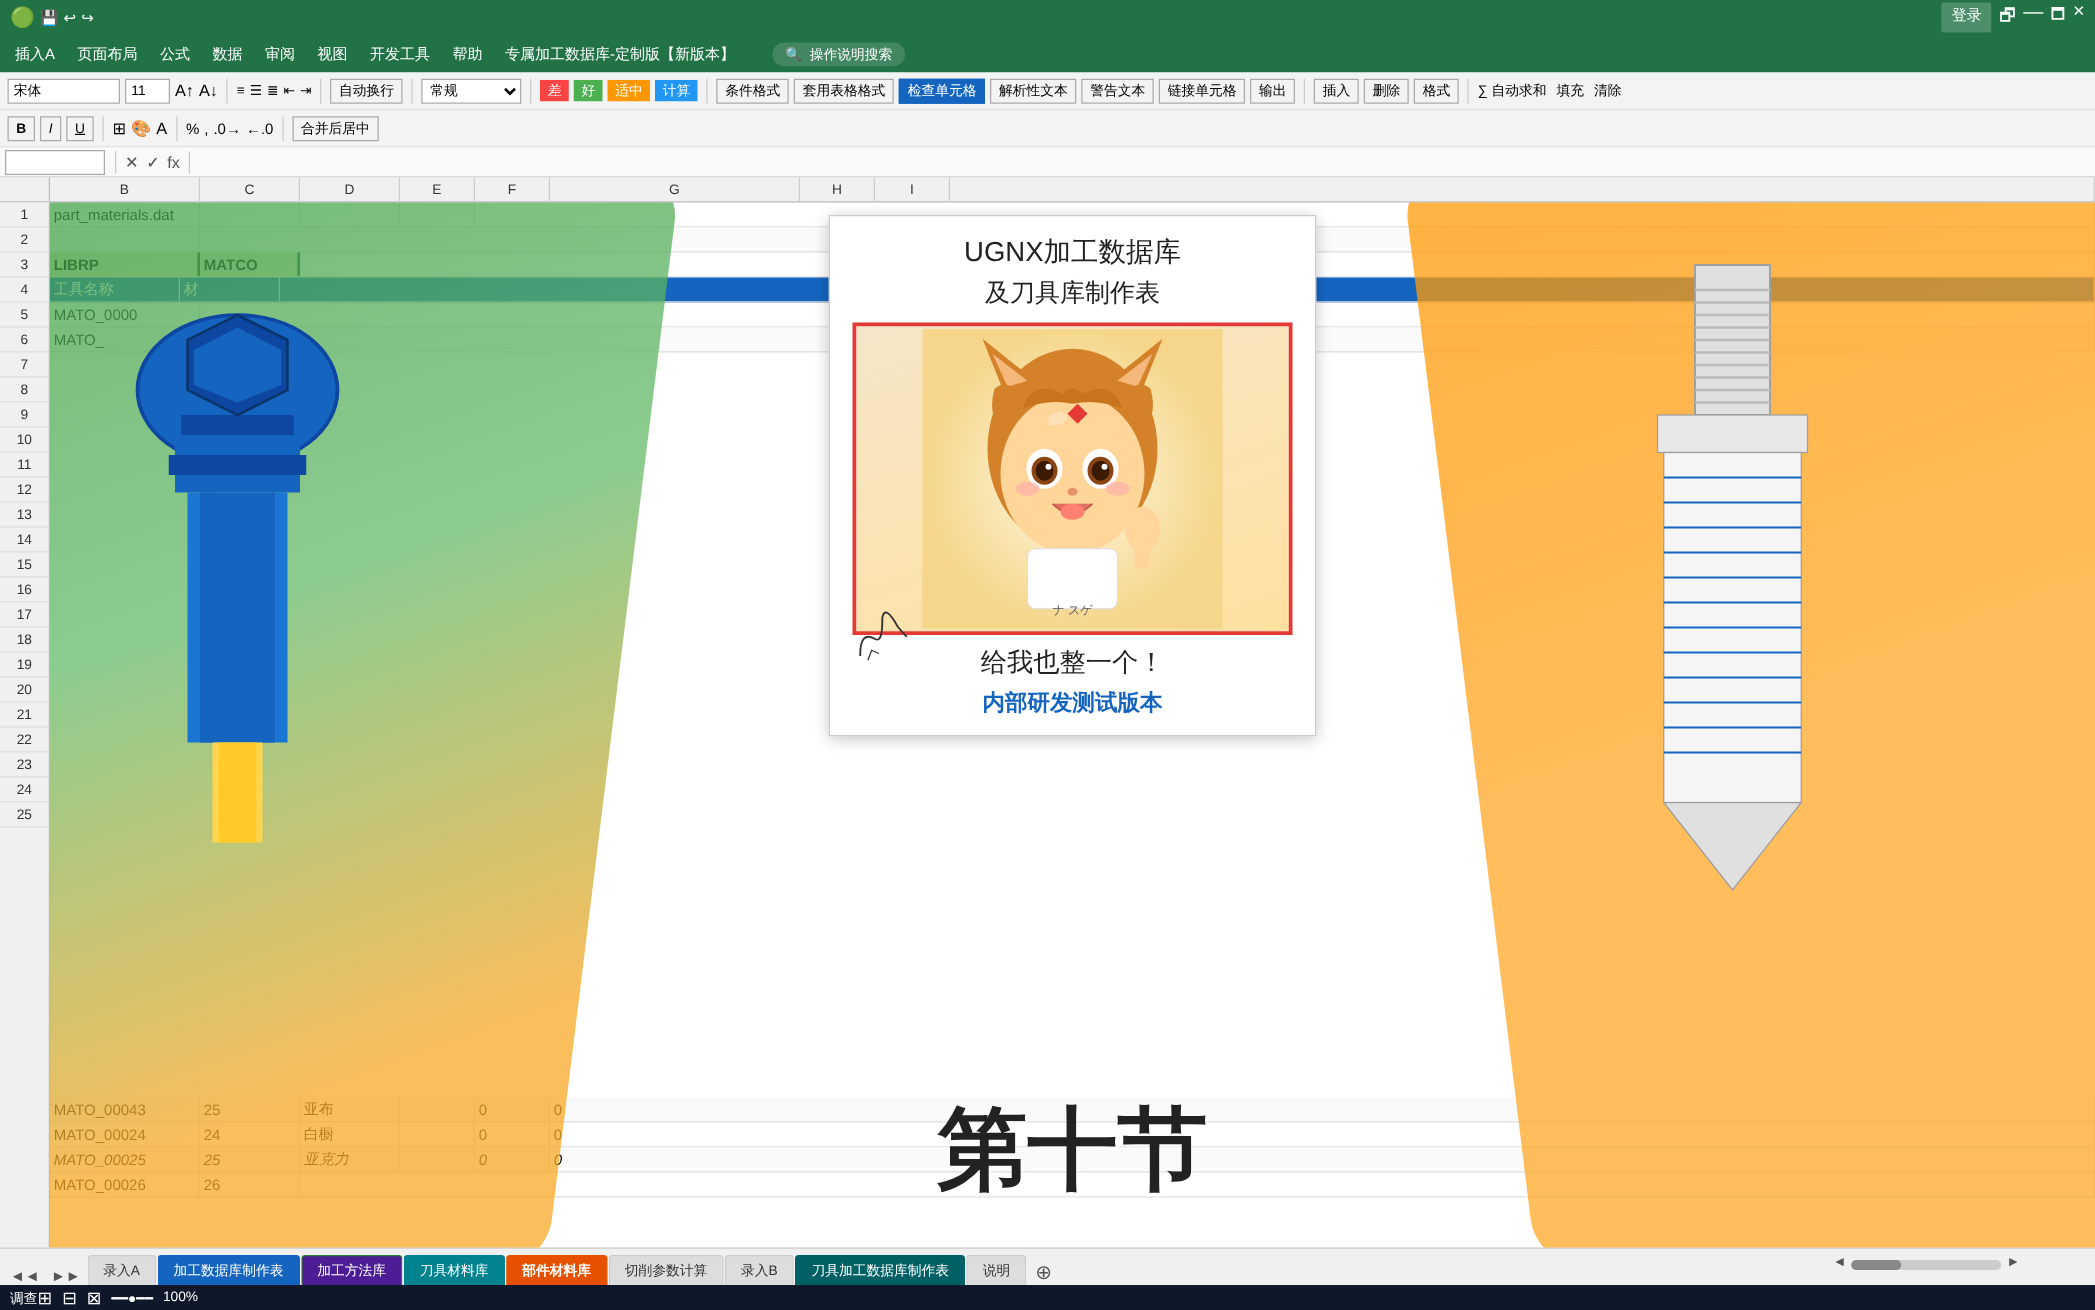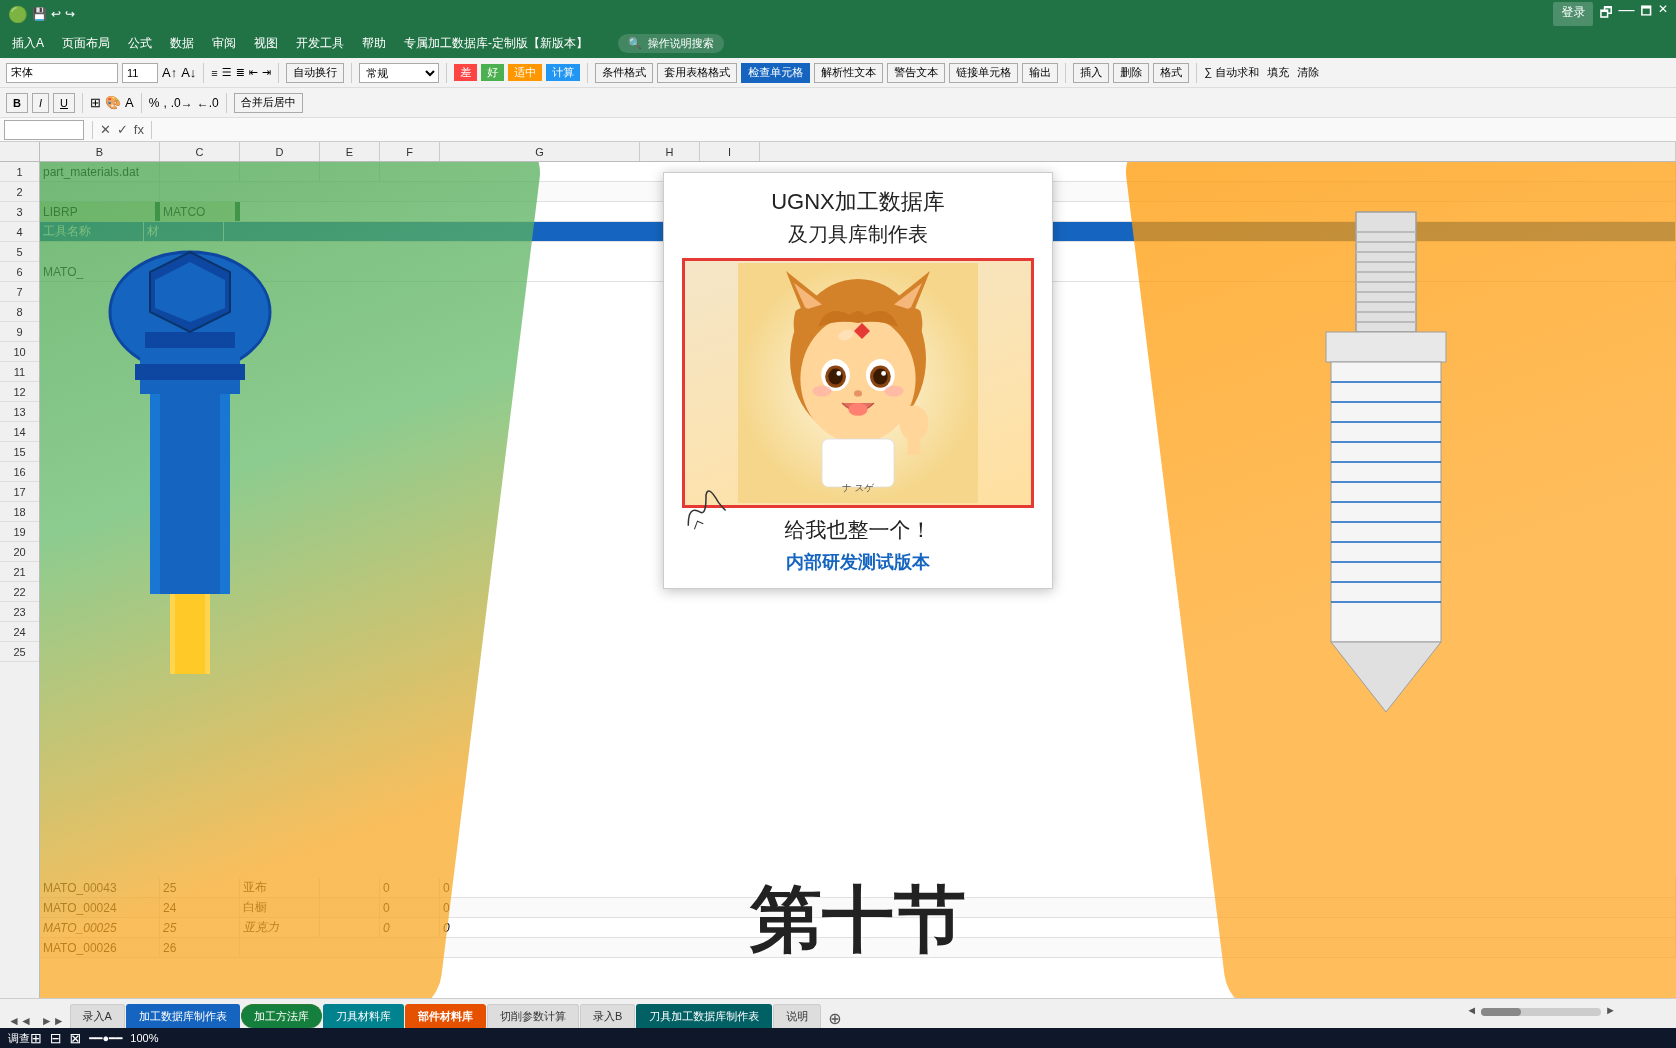--- a/index.html
+++ b/index.html
@@ -110,21 +110,21 @@
       color: #333;
       border-radius: 3px 3px 0 0;
     }
     .sheet-tab.active {
       background: white;
       color: #333;
       font-weight: bold;
       border-bottom: 1px solid white;
     }
     .sheet-tab.blue-tab { background: #1565c0; color: white; border-color: #1565c0; }
-    .sheet-tab.green-tab { background: #15803d; color: white; border-color: #2e7d32; border-radius: 12px; }
+    .sheet-tab.green-tab { background: #4c1d95; color: white; border-color: #2e7d32; }
     .sheet-tab.cyan-tab { background: #00838f; color: white; border-color: #00838f; }
     .sheet-tab.orange-tab { background: #e65100; color: white; border-color: #e65100; }
     .sheet-tab.teal-tab { background: #006064; color: white; border-color: #006064; }
 
     .status-bar {
       height: 20px;
       background: #0f172a;
       color: white;
       font-size: 11px;
       display: flex;
@@ -156,22 +156,22 @@
       display: flex;
       align-items: center;
       padding: 0 3px;
       font-size: 12px;
       overflow: hidden;
       white-space: nowrap;
       text-align: right;
     }
     .cell-header {
       background: #d6e4bc;
-      font-weight: normal;
-      border-right: 5px solid #14532d;
+      font-weight: bold;
+      border-right: 2px solid #14532d;
     }
 
     
     .toolbar-row1, .toolbar-row2 {
       display: flex;
       align-items: center;
       height: 30px;
       padding: 2px 6px;
       gap: 4px;
       border-bottom: 1px solid #ddd;
@@ -236,21 +236,21 @@
   <span class="menu-item">帮助</span>
   <span class="menu-item">专属加工数据库-定制版【新版本】</span>
   <div class="menu-search">
     <span>🔍</span>
     <span>操作说明搜索</span>
   </div>
 </div>
 
 <div class="toolbar-row1">
 
-  <input class="tb-input" style="width: 112px;" value="宋体">
+  <input class="tb-input" style="width: 90px;" value="宋体">
   <input class="tb-input" style="width: 36px;" value="11">
   <span style="cursor:pointer;font-size:13px;">A↑</span>
   <span style="cursor:pointer;font-size:13px;">A↓</span>
   <div class="tb-separator"></div>
 
   <span style="cursor:pointer;">≡</span>
   <span style="cursor:pointer;">☰</span>
   <span style="cursor:pointer;">≣</span>
   <span style="cursor:pointer;">⇤</span>
   <span style="cursor:pointer;">⇥</span>
@@ -387,20 +387,26 @@
       <div class="data-row" style="position:absolute;top:60px;left:0;right:0;display:flex;background:#1565c0;">
         <div class="cell colored-cell" style="width:104px;">
             <span>工具名称</span>
           </div>
         <div class="cell colored-cell" style="width:80px;">
             <span>材</span>
           </div>
         <div class="cell colored-cell" style="flex:1;"></div>
       </div>
 
+      <div class="data-row" style="position:absolute;top:80px;left:0;right:0;display:flex;">
+        <div class="cell" style="width:120px;">
+            <span>MATO_0000</span>
+          </div>
+        <div class="cell" style="flex:1;"></div>
+      </div>
 
       <div class="data-row" style="position:absolute;top:100px;left:0;right:0;display:flex;">
         <div class="cell" style="width:120px;">
             <span>MATO_</span>
           </div>
         <div class="cell" style="flex:1;"></div>
       </div>
 
       <div style="position:absolute;top:120px;left:0;right:0;height:280px;"></div>
 

